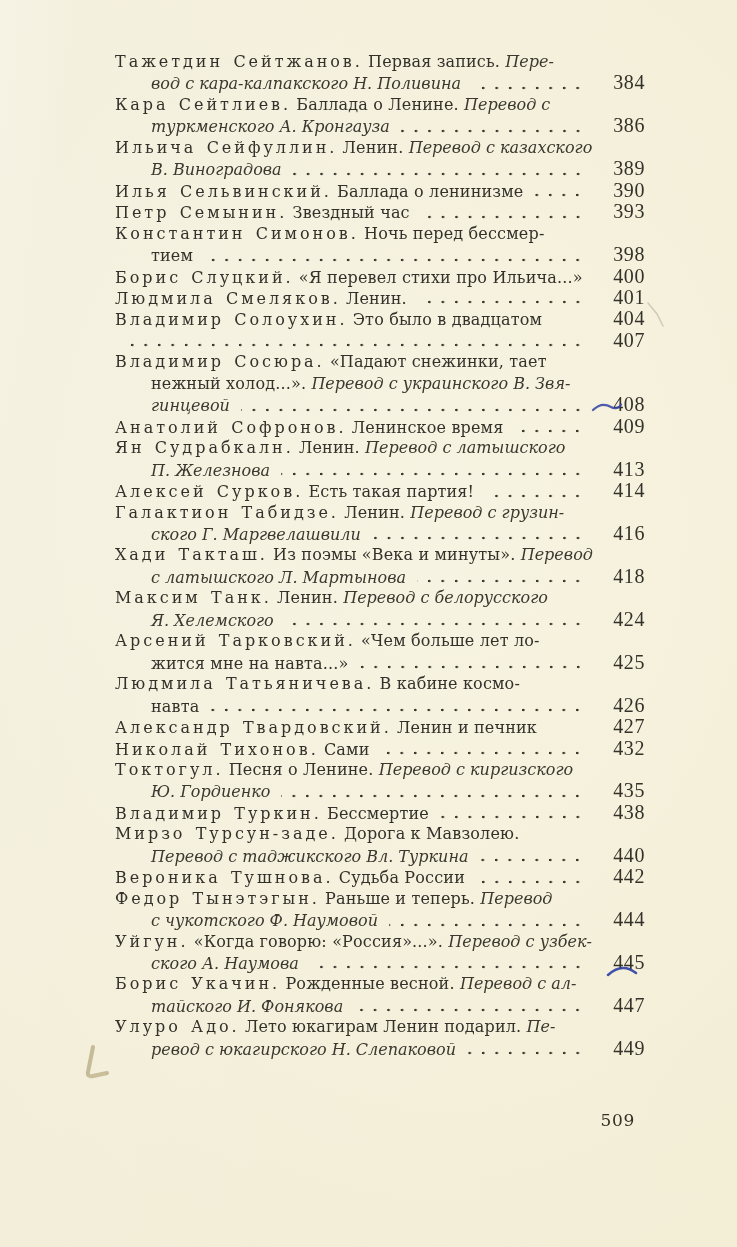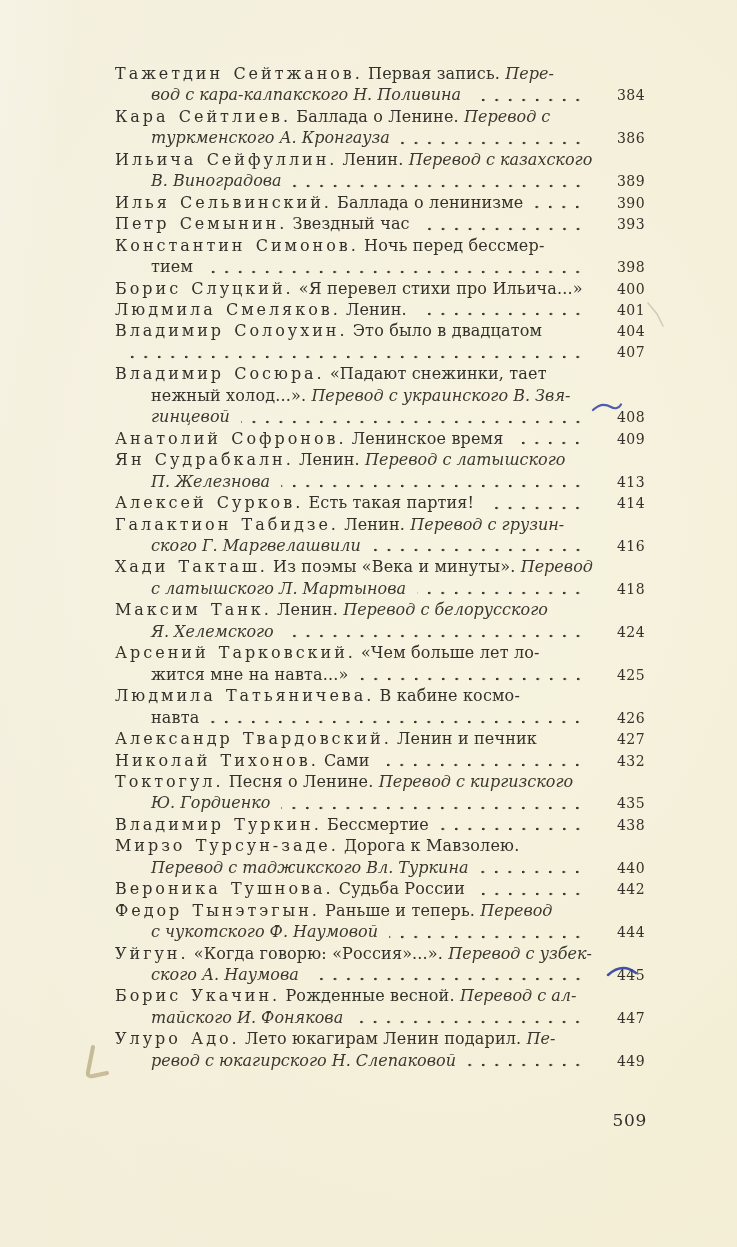--- a/index.html
+++ b/index.html
@@ -4,36 +4,36 @@
 <style>
   html,body{margin:0;padding:0;}
   body{
     width:737px;height:1247px;position:relative;overflow:hidden;
     font-family:"DejaVu Serif","Liberation Serif",serif;
     background:
       radial-gradient(95% 75% at 60% 42%, rgba(255,255,255,0.18), rgba(234,226,196,0.28) 100%),
       linear-gradient(100deg,#f9f8ee 0%,#f6f3e3 9%,#f5f1dc 50%,#f5f1d9 100%);
     color:#33312a;
   }
-  .toc{position:absolute;left:115px;top:63px;right:92px;}
+  .toc{position:absolute;left:115px;top:51px;right:92px;}
   .line{display:flex;align-items:baseline;height:21.46px;line-height:21.46px;font-size:16px;}
   .line.indent{padding-left:36px;}
   .content{flex:0 1 auto;min-width:0;}
   .content span{white-space:pre;}
   .sp-name{letter-spacing:0.185em;word-spacing:0.14em;}
   .roman{letter-spacing:0.01em;}
   .ital{font-style:italic;color:#3a382f;}
   .leader{flex:1 1 auto;min-width:6px;}
   .leader.dots{
     align-self:flex-end;height:4px;margin:0 14px 4px 11px;
     background-image:radial-gradient(circle at 2px 2px,#3a382e 1.35px,rgba(0,0,0,0) 1.6px);
     background-size:13.5px 4px;background-repeat:repeat-x;background-position:right bottom;
   }
-  .pnum{flex:none;width:42px;text-align:right;font-size:14px;letter-spacing:0.03em;}
-  .folio{position:absolute;top:1110px;right:90px;width:70px;text-align:right;font-size:17px;letter-spacing:0.04em;}
+  .pnum{flex:none;width:42px;text-align:right;font-size:20px;letter-spacing:0.03em;font-family:Liberation Serif, serif;}
+  .folio{position:absolute;top:1110px;right:102px;width:70px;text-align:right;font-size:17px;letter-spacing:0.04em;}
   .mark{position:absolute;pointer-events:none;}
 </style>
 </head>
 <body>
 
 <div class="toc">
     <div class="line">
       <span class="content"><span class="sp-name">Тажетдин Сейтжанов.</span><span class="roman"> Первая запись. </span><span class="ital">Пере-</span></span>
     </div>
     <div class="line indent">

